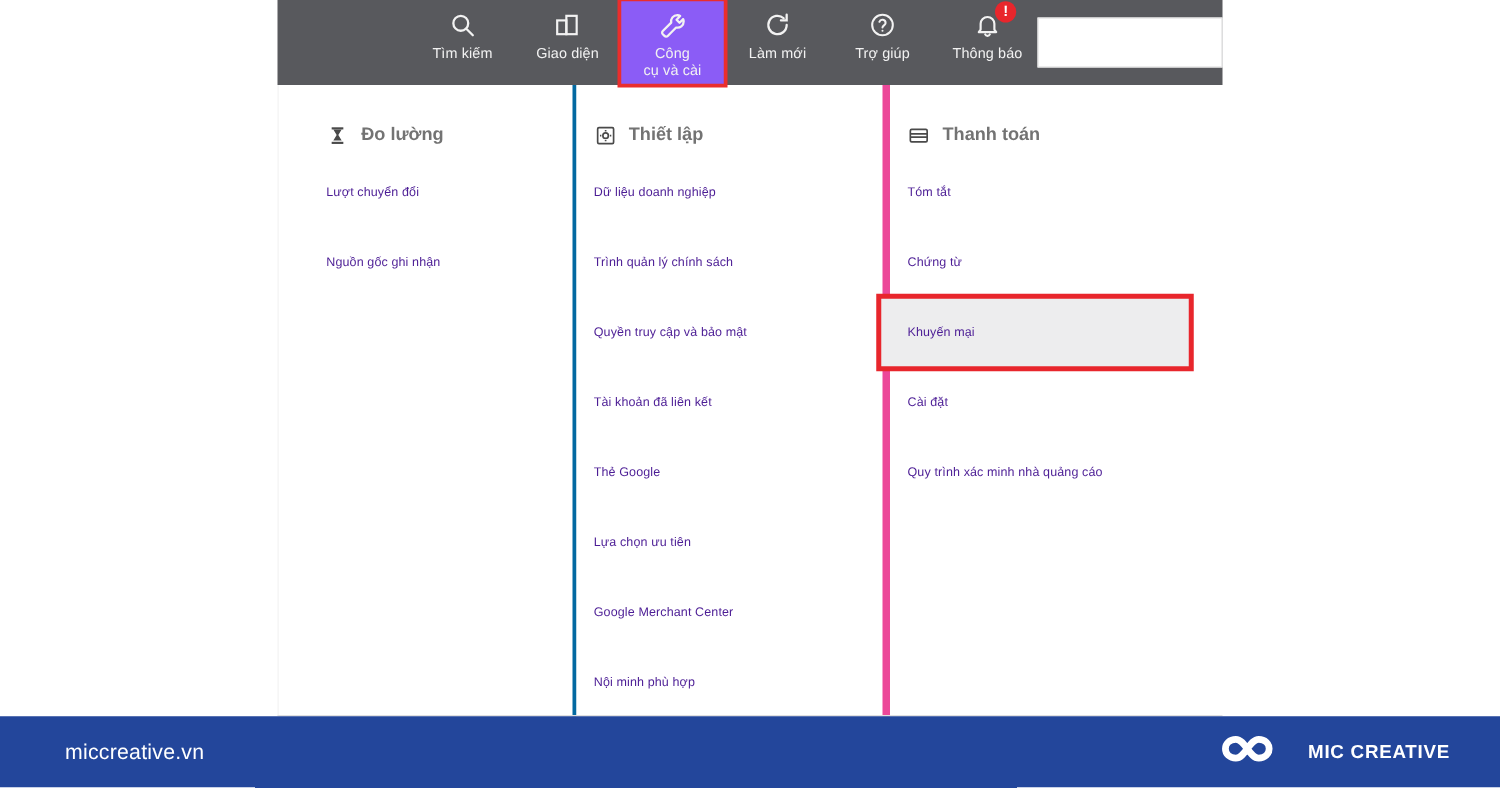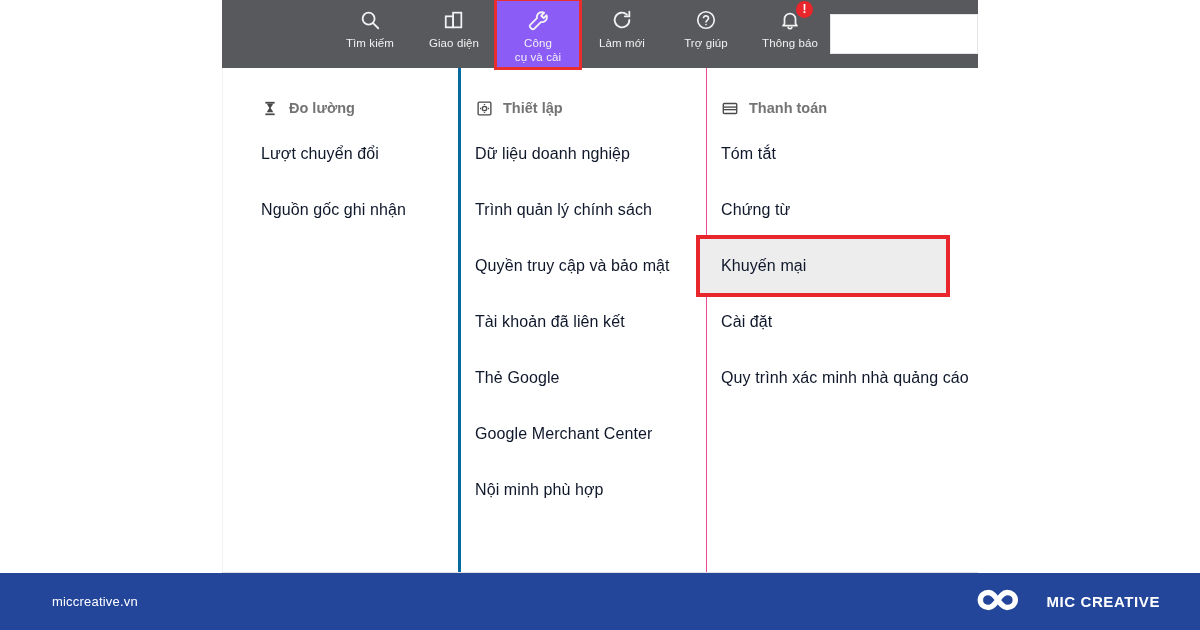--- a/index.html
+++ b/index.html
@@ -109,21 +109,21 @@
   }
 
   .col {
     height: 100%;
     padding-top: 22px;
     position: relative;
   }
 
   .col-1 { width: 235px; }
   .col-2 { width: 248px; border-left: 3px solid #0369a1; }
-  .col-3 { width: 272px; border-left: 1px solid #ec4899; }
+  .col-3 { width: 272px; border-left: 6px solid #ec4899; }
 
   .col-head {
     display: flex;
     align-items: center;
     gap: 10px;
     padding: 0 0 0 38px;
     height: 36px;
     color: #737373;
     font-size: 14.5px;
     font-weight: bold;
@@ -137,22 +137,22 @@
     align-items: center;
     justify-content: center;
     flex: 0 0 18px;
   }
 
   .menu-item {
     height: 56px;
     display: flex;
     align-items: center;
     padding-left: 38px;
-    font-size: 16px;
-    color: #0f172a;
+    font-size: 10px;
+    color: #4c1d95;
     letter-spacing: .1px;
     white-space: nowrap;
   }
   .col-2 .menu-item, .col-3 .menu-item { padding-left: 14px; }
 
   .col-1 .menu-item:first-of-type { margin-top: 8px; }
   .col-2 .menu-item:first-of-type { margin-top: 8px; }
   .col-3 .menu-item:first-of-type { margin-top: 8px; }
 
   .menu-item.highlighted {
@@ -175,21 +175,21 @@
     height: 57px;
     background: #23469b;
     display: flex;
     align-items: center;
     justify-content: space-between;
     padding: 0 40px 0 52px;
   }
 
   .footer-url {
     color: #ffffff;
-    font-size: 13px;
+    font-size: 17px;
     letter-spacing: .2px;
   }
 
   .footer-brand {
     display: flex;
     align-items: center;
     gap: 14px;
   }
 
   .footer-brand-name {
@@ -308,20 +308,21 @@
             <path d="M12 5.6v1.6M12 16.8v1.6M5.6 12h1.6M16.8 12h1.6"></path>
           </svg>
         </span>
         <span>Thiết lập</span>
       </div>
       <div class="menu-item">Dữ liệu doanh nghiệp</div>
       <div class="menu-item">Trình quản lý chính sách</div>
       <div class="menu-item">Quyền truy cập và bảo mật</div>
       <div class="menu-item">Tài khoản đã liên kết</div>
       <div class="menu-item">Thẻ Google</div>
+      <div class="menu-item">Lựa chọn ưu tiên</div>
       <div class="menu-item">Google Merchant Center</div>
       <div class="menu-item">Nội minh phù hợp</div>
     </div>
 
     <div class="col col-3">
       <div class="col-head">
         <span class="col-head-icon">
           <svg width="18" height="17" viewBox="0 0 24 24" fill="none" stroke="#4a4a4a" stroke-width="1.9">
             <rect x="2.5" y="5" width="19" height="14" rx="1.5"></rect>
             <line x1="2.5" y1="10" x2="21.5" y2="10"></line>

